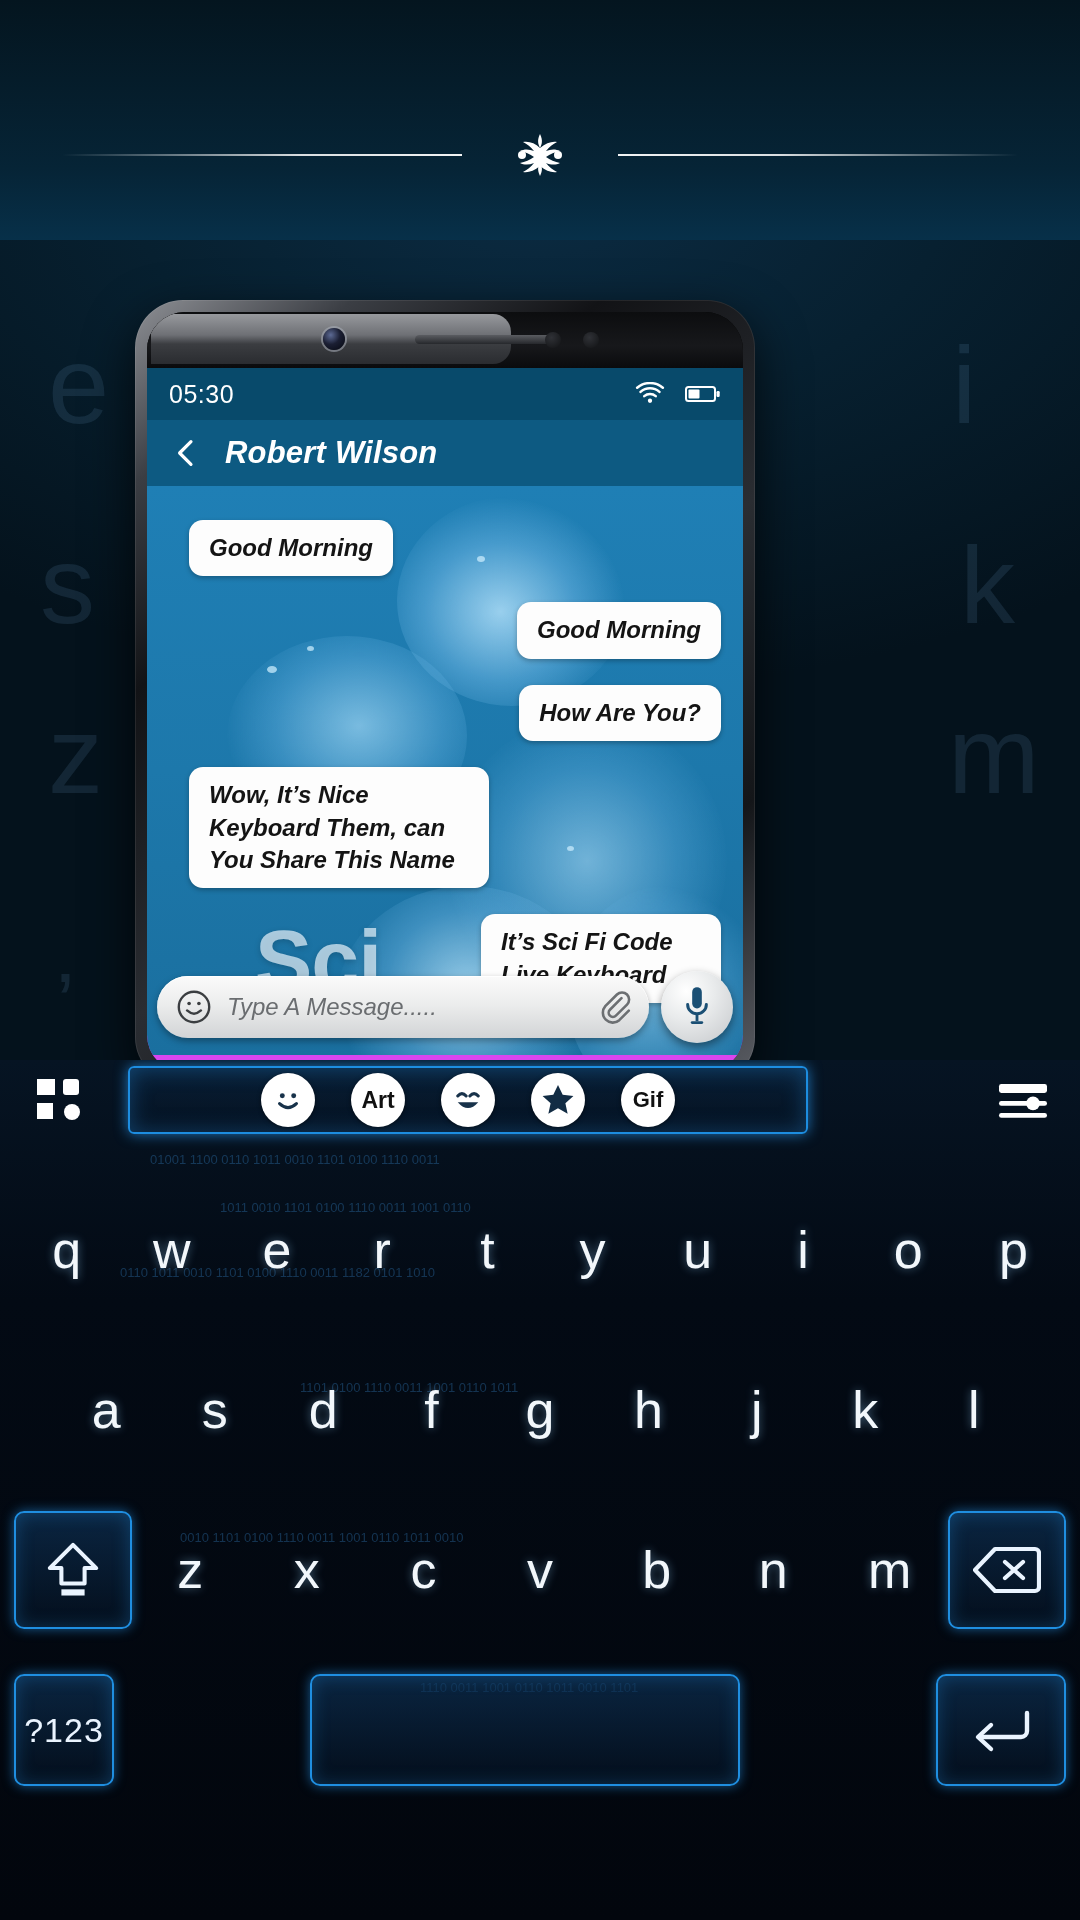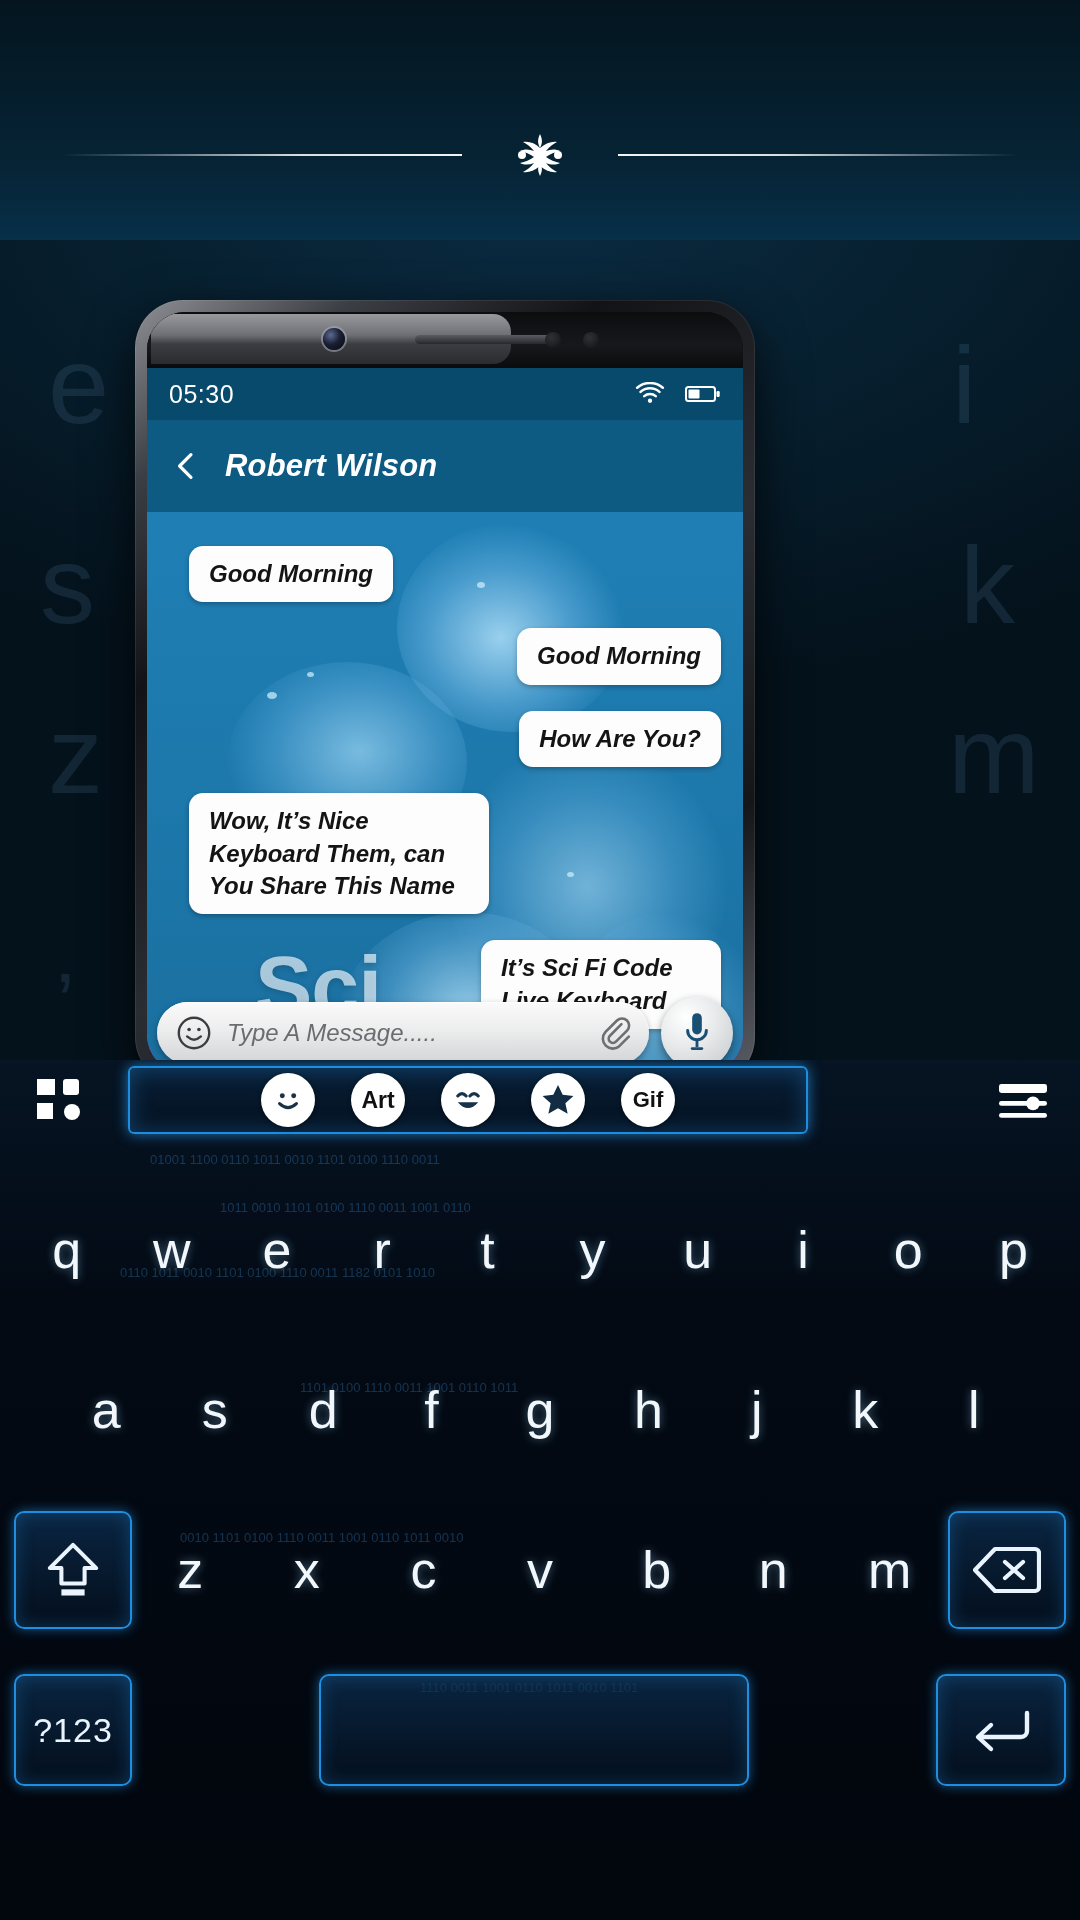--- a/index.html
+++ b/index.html
@@ -98,21 +98,21 @@
   
   #statusbar{
     height:52px; background:#084a6b; display:flex; align-items:center;
     padding:0 22px; color:#fff;
   }
   #clock{ font-size:25px; font-weight:400; letter-spacing:.5px; }
   #status-right{ margin-left:auto; display:flex; align-items:center; gap:20px; }
 
   
   #chat-header{
-    height:92px; background:#0d5a82; display:flex; align-items:center; padding:0 22px;
+    height:66px; background:#0d5a82; display:flex; align-items:center; padding:0 22px;
   }
   #back-chevron{ width:34px; height:34px; flex:none; }
   #contact-name{
     margin-left:22px; color:#fff; font-size:31px; font-weight:700;
     font-style:italic; letter-spacing:.2px;
   }
 
   
   #chat-body{
     position:relative; height:calc(100% - 52px - 84px);
@@ -228,21 +228,21 @@
   }
   .spkey{
     flex:none; display:flex; align-items:center; justify-content:center;
     border:2px solid #1f8ee0; border-radius:10px;
     background:linear-gradient(180deg,rgba(14,52,90,.65),rgba(5,20,38,.55));
     box-shadow:0 0 12px rgba(35,145,230,.6), 0 0 18px rgba(35,145,230,.3) inset;
     color:#eaf4ff;
   }
   #shift-key{ width:118px; height:118px; }
   #backspace-key{ width:118px; height:118px; }
-  #num-key{ width:118px; height:112px; font-size:34px; font-weight:400; letter-spacing:1px; }
+  #num-key{ width:100px; height:112px; font-size:34px; font-weight:400; letter-spacing:1px; }
   #space-key{ width:430px; height:112px; }
   #enter-key{ width:130px; height:112px; }
   .krow-mid{ justify-content:space-between; }
 </style>
 </head>
 <body>
 
 <div id="app">
 
   <div class="bgletter" style="left:48px;  top:330px; font-size:110px;">e</div>

